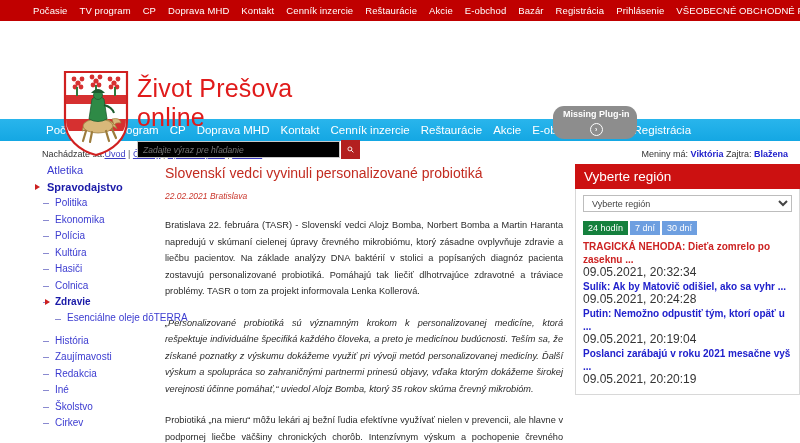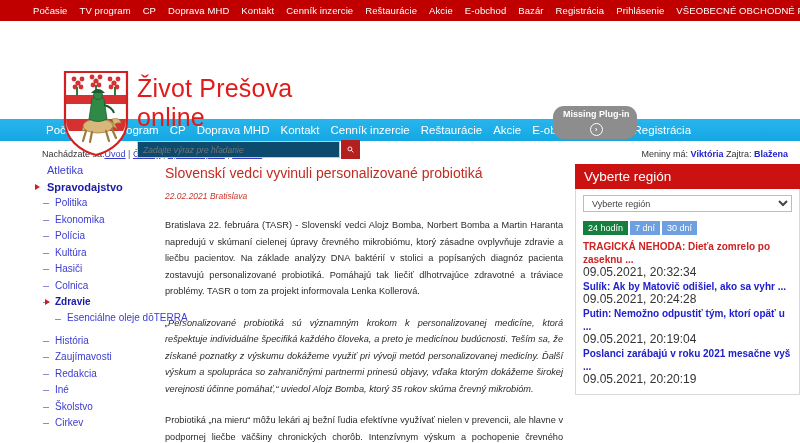--- a/index.html
+++ b/index.html
@@ -31,21 +31,21 @@
     position:absolute;left:137px;top:53px;
     color:#e01b1b;font-size:25px;line-height:29px;font-weight:400;
     letter-spacing:0.2px;
   }
   .searchwrap{
     position:absolute;left:137px;top:119px;
     display:flex;align-items:center;
   }
   .searchbox{
     width:203px;height:17px;border:1px solid #c9c9c9;
-    background:#0c4a6e;font-size:8.5px;color:#9a9a9a;
+    background:#000000;font-size:8.5px;color:#9a9a9a;
     font-style:italic;padding:0 5px;box-sizing:border-box;
     font-family:"Liberation Sans", sans-serif;
     outline:none;
   }
   .searchbtn{
     width:19px;height:19px;background:#b32020;border:none;
     margin-left:1px;display:flex;align-items:center;justify-content:center;
     cursor:pointer;
   }
   .plugin{

